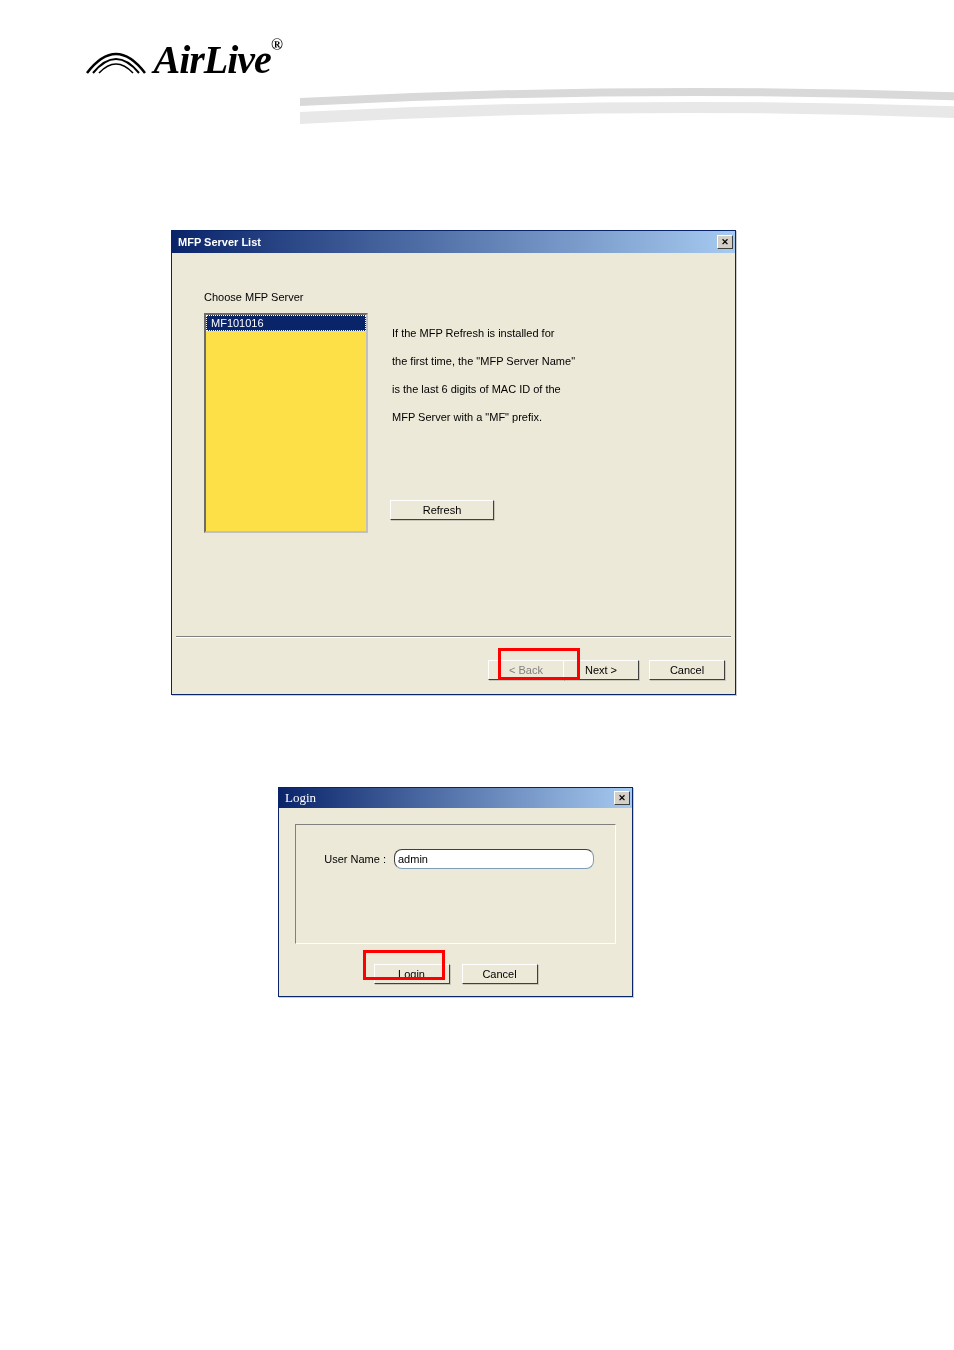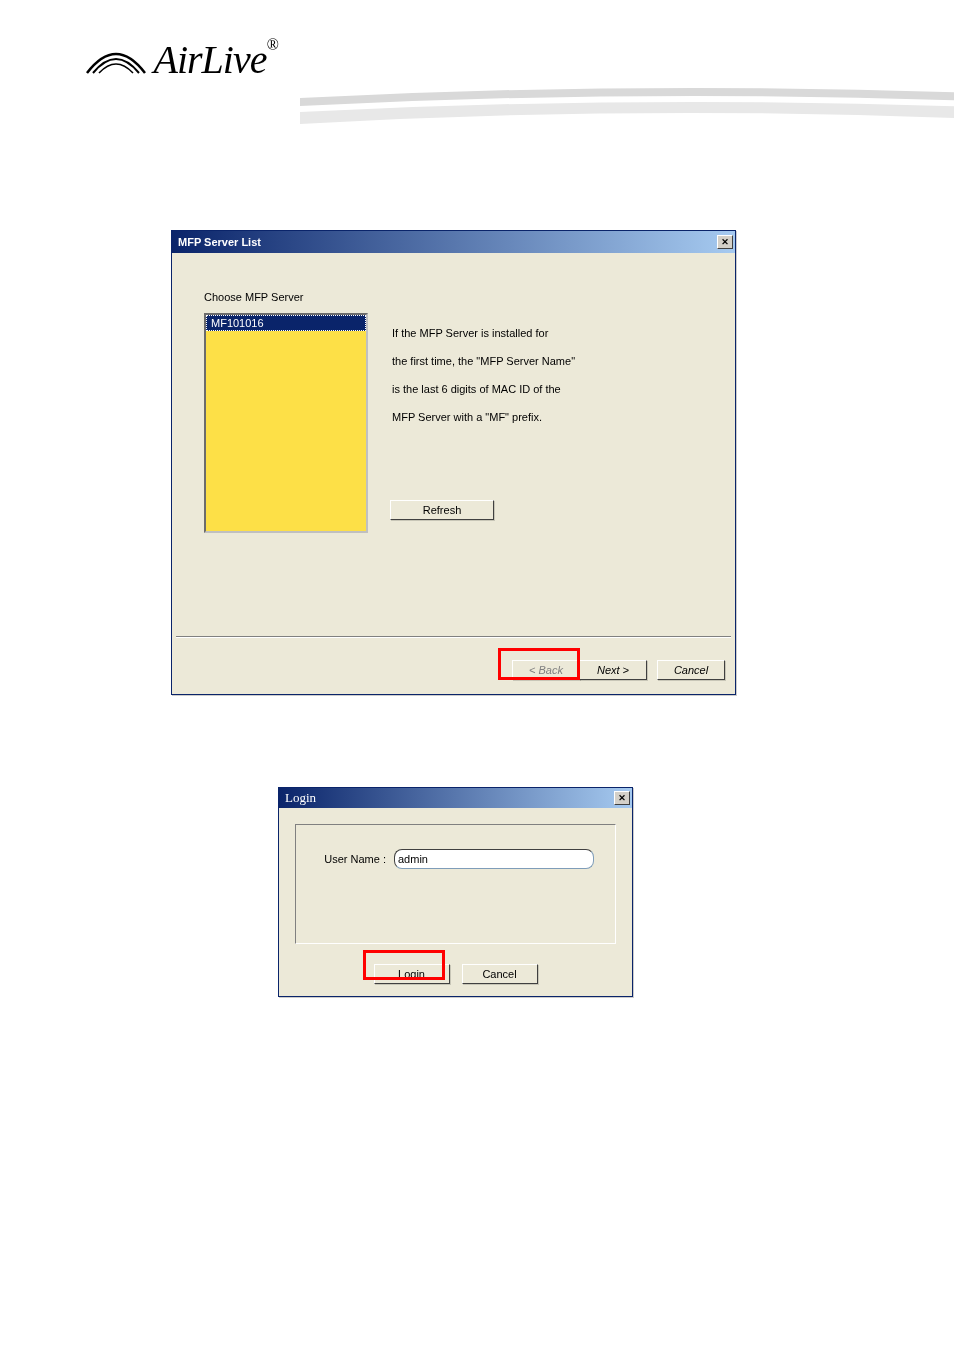--- a/index.html
+++ b/index.html
@@ -19,21 +19,21 @@
     height: 160px;
   }
   .logo {
     position: absolute;
     top: 36px;
     left: 75px;
     width: 210px;
   }
   .logo-text {
     font-family: "Times New Roman", serif;
-    font-weight: normal;
+    font-weight: bold;
     font-style: italic;
     font-size: 40px;
     letter-spacing: -1px;
     color: #000;
   }
   .logo-arc {
     width: 66px;
     height: 30px;
     margin-left: 8px;
     margin-bottom: -4px;
@@ -158,21 +158,21 @@
     height: 0;
     border-top: 1px solid #808080;
     border-bottom: 1px solid #fff;
   }
   .wizard-btn-row {
     position: absolute;
     bottom: 14px; right: 10px;
     display: flex;
     gap: 0;
   }
-  .wizard-btn-row .btn { width: 68px; font-style: italic; }
+  .wizard-btn-row .btn { width: 76px; }
   .wizard-btn-row .gap { width: 10px; }
   .next-highlight {
     top: 648px;
     left: 498px;
     width: 82px;
     height: 32px;
   }
 
   
   #login-dialog {
@@ -249,21 +249,21 @@
   <div class="titlebar">
     <span>MFP Server List</span>
     <div class="close">✕</div>
   </div>
   <div id="mfp-body">
     <div class="choose-label">Choose MFP Server</div>
     <div class="server-listbox">
       <div class="item">MF101016</div>
     </div>
     <div class="info-text">
-      <div>If the MFP Server is installed for</div>
+      <div>If the MFP Refresh is installed for</div>
       <div>the first time, the "MFP Server Name"</div>
       <div>is the last 6 digits of MAC ID of the</div>
       <div>MFP Server with a "MF" prefix.</div>
     </div>
     <div class="btn refresh-btn">Refresh</div>
     <div class="sep-line"></div>
     <div class="wizard-btn-row">
       <div class="btn disabled">&lt; Back</div>
       <div class="btn" style="margin-left:-1px">Next &gt;</div>
       <div class="gap"></div>

